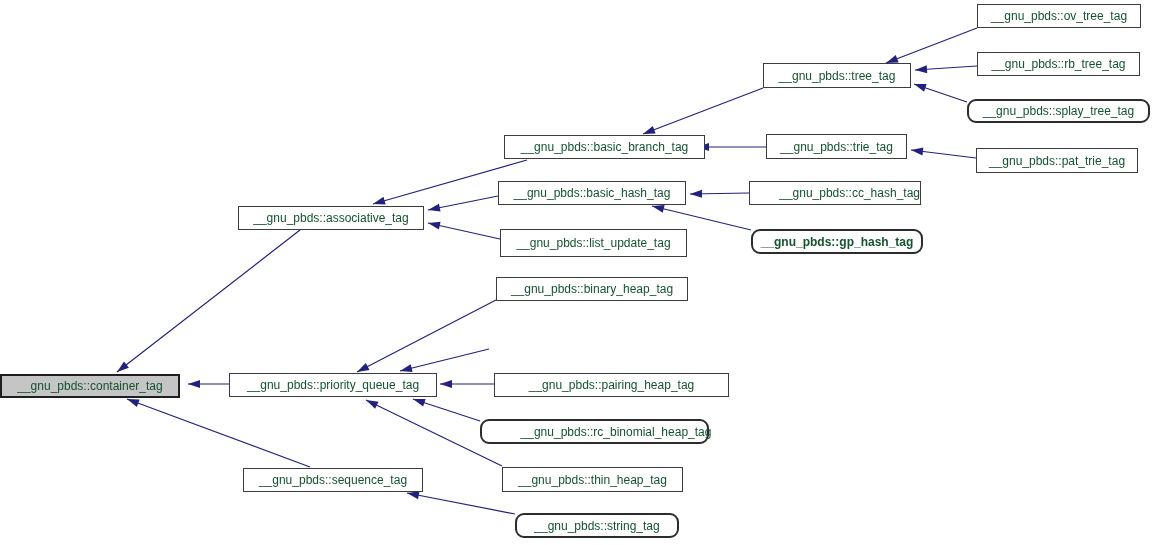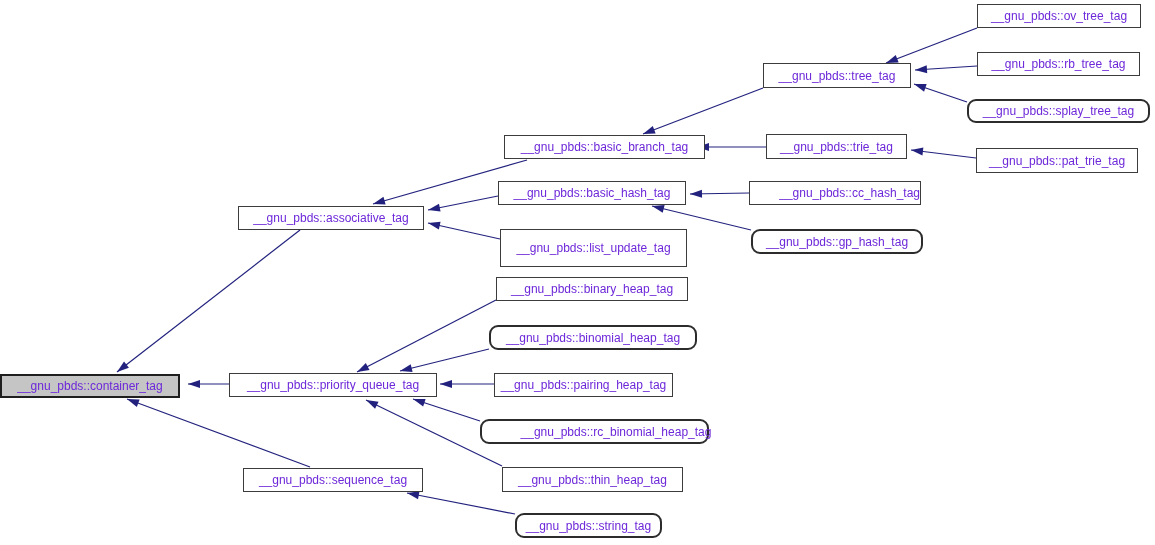--- a/index.html
+++ b/index.html
@@ -21,21 +21,21 @@
     top: 0;
     width: 1155px;
     height: 545px;
     pointer-events: none;
   }
   .node {
     position: absolute;
     box-sizing: border-box;
     border: 1px solid #3c3c3c;
     background: #ffffff;
-    color: #6d28d9;
+    color: #14532d;
     display: flex;
     align-items: center;
     justify-content: center;
     font-size: 12px;
     line-height: 1;
     white-space: nowrap;
     cursor: pointer;
   }
   .node.bold {
     border-width: 2px;
@@ -94,51 +94,48 @@
     </div>
     <div class="node" style="left: 243px; top: 468px; width: 180px; height: 24px;">
       <span>__gnu_pbds::sequence_tag</span>
     </div>
     <div class="node" style="left: 504px; top: 135px; width: 201px; height: 24px;">
       <span>__gnu_pbds::basic_branch_tag</span>
     </div>
     <div class="node" style="left: 498px; top: 181px; width: 188px; height: 24px; text-align: center;">
       <span>__gnu_pbds::basic_hash_tag</span>
     </div>
-    <div class="node" style="left: 500px; top: 229px; width: 187px; height: 38px; align-items: center;">
+    <div class="node" style="left: 500px; top: 229px; width: 187px; height: 28px; align-items: center;">
       <span>__gnu_pbds::list_update_tag</span>
     </div>
     <div class="node" style="left: 496px; top: 277px; width: 192px; height: 24px;">
       <span>__gnu_pbds::binary_heap_tag</span>
     </div>
-    <div class="node bold" style="left: 489px; top: 325px; width: 208px; height: 25px;">
-      <span>__gnu_pbds::binomial_heap_tag</span>
-    </div>
-    <div class="node" style="left: 494px; top: 373px; width: 179px; height: 24px;">
+    <div class="node" style="left: 494px; top: 373px; width: 235px; height: 24px;">
       <span>__gnu_pbds::pairing_heap_tag</span>
     </div>
     <div class="node bold" style="left: 480px; top: 419px; width: 229px; height: 25px; padding-left: 43px;">
       <span>__gnu_pbds::rc_binomial_heap_tag</span>
     </div>
     <div class="node" style="left: 502px; top: 467px; width: 181px; height: 25px;">
       <span>__gnu_pbds::thin_heap_tag</span>
     </div>
-    <div class="node bold" style="left: 515px; top: 513px; width: 147px; height: 25px;">
+    <div class="node bold" style="left: 515px; top: 513px; width: 164px; height: 25px;">
       <span>__gnu_pbds::string_tag</span>
     </div>
     <div class="node" style="left: 763px; top: 63px; width: 148px; height: 25px;">
       <span>__gnu_pbds::tree_tag</span>
     </div>
     <div class="node" style="left: 766px; top: 134px; width: 141px; height: 25px;">
       <span>__gnu_pbds::trie_tag</span>
     </div>
     <div class="node" style="left: 749px; top: 181px; width: 172px; height: 24px; justify-content: flex-end;">
       <span>__gnu_pbds::cc_hash_tag</span>
     </div>
-    <div class="node bold" style="left: 751px; top: 229px; width: 172px; height: 25px;">
+    <div class="node bold" style="left: 751px; top: 229px; width: 172px; height: 25px; font-weight: bold;">
       <span>__gnu_pbds::gp_hash_tag</span>
     </div>
     <div class="node" style="left: 977px; top: 4px; width: 164px; height: 24px;">
       <span>__gnu_pbds::ov_tree_tag</span>
     </div>
     <div class="node" style="left: 977px; top: 52px; width: 163px; height: 24px;">
       <span>__gnu_pbds::rb_tree_tag</span>
     </div>
     <div class="node bold" style="left: 967px; top: 99px; width: 183px; height: 24px;">
       <span>__gnu_pbds::splay_tree_tag</span>

